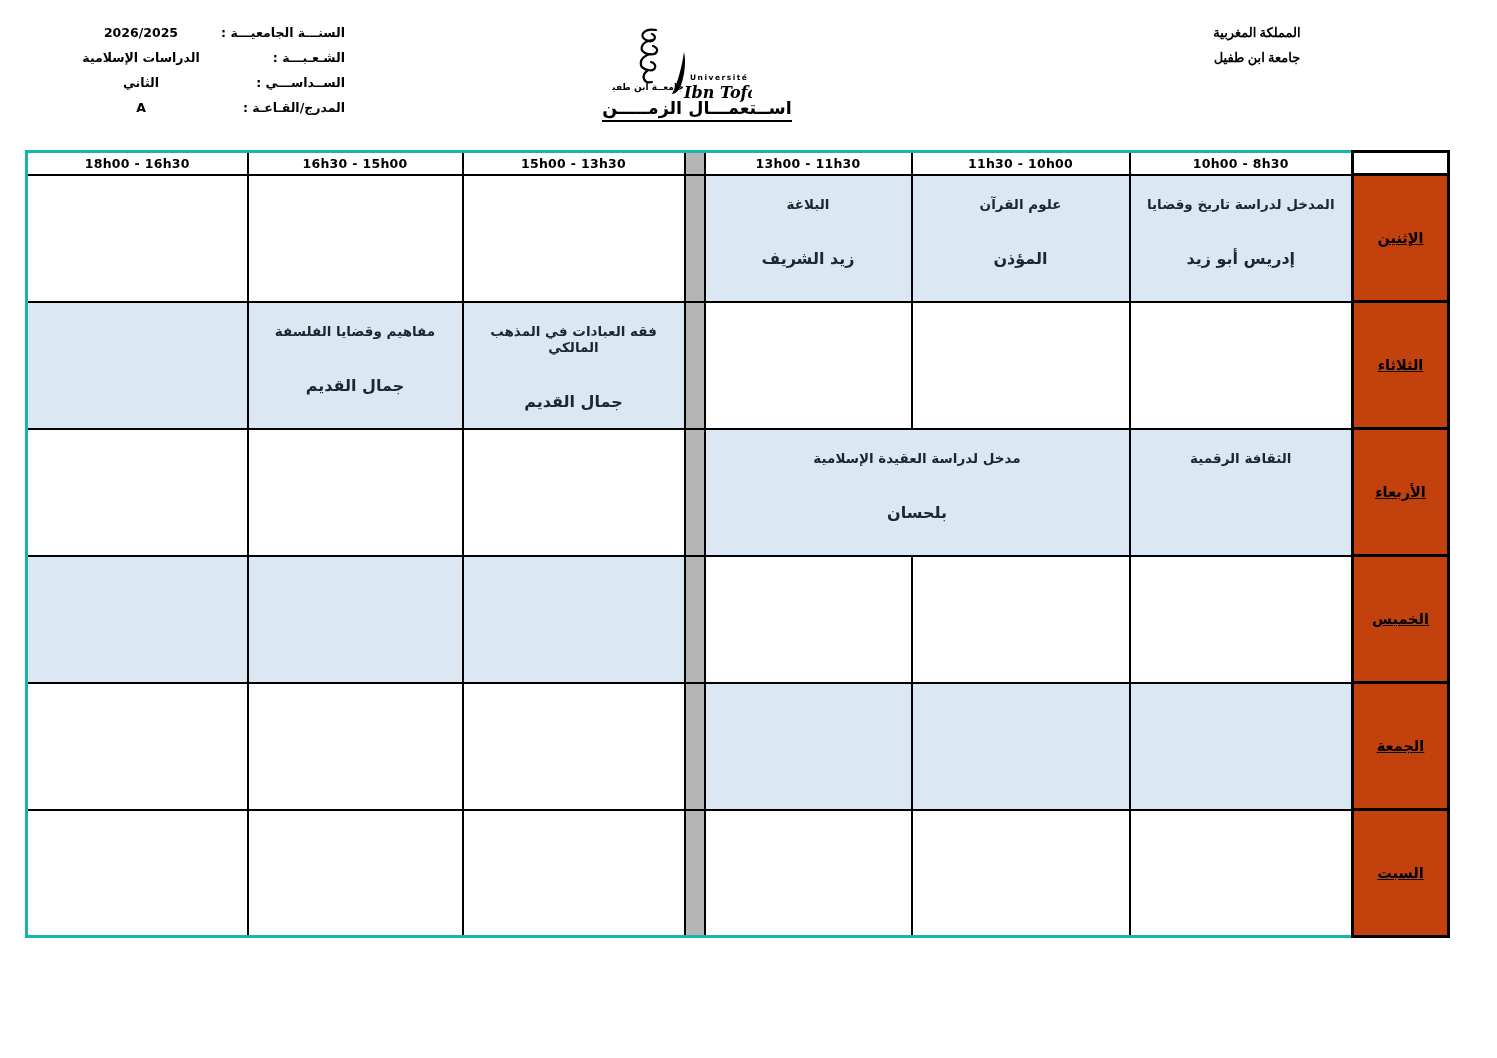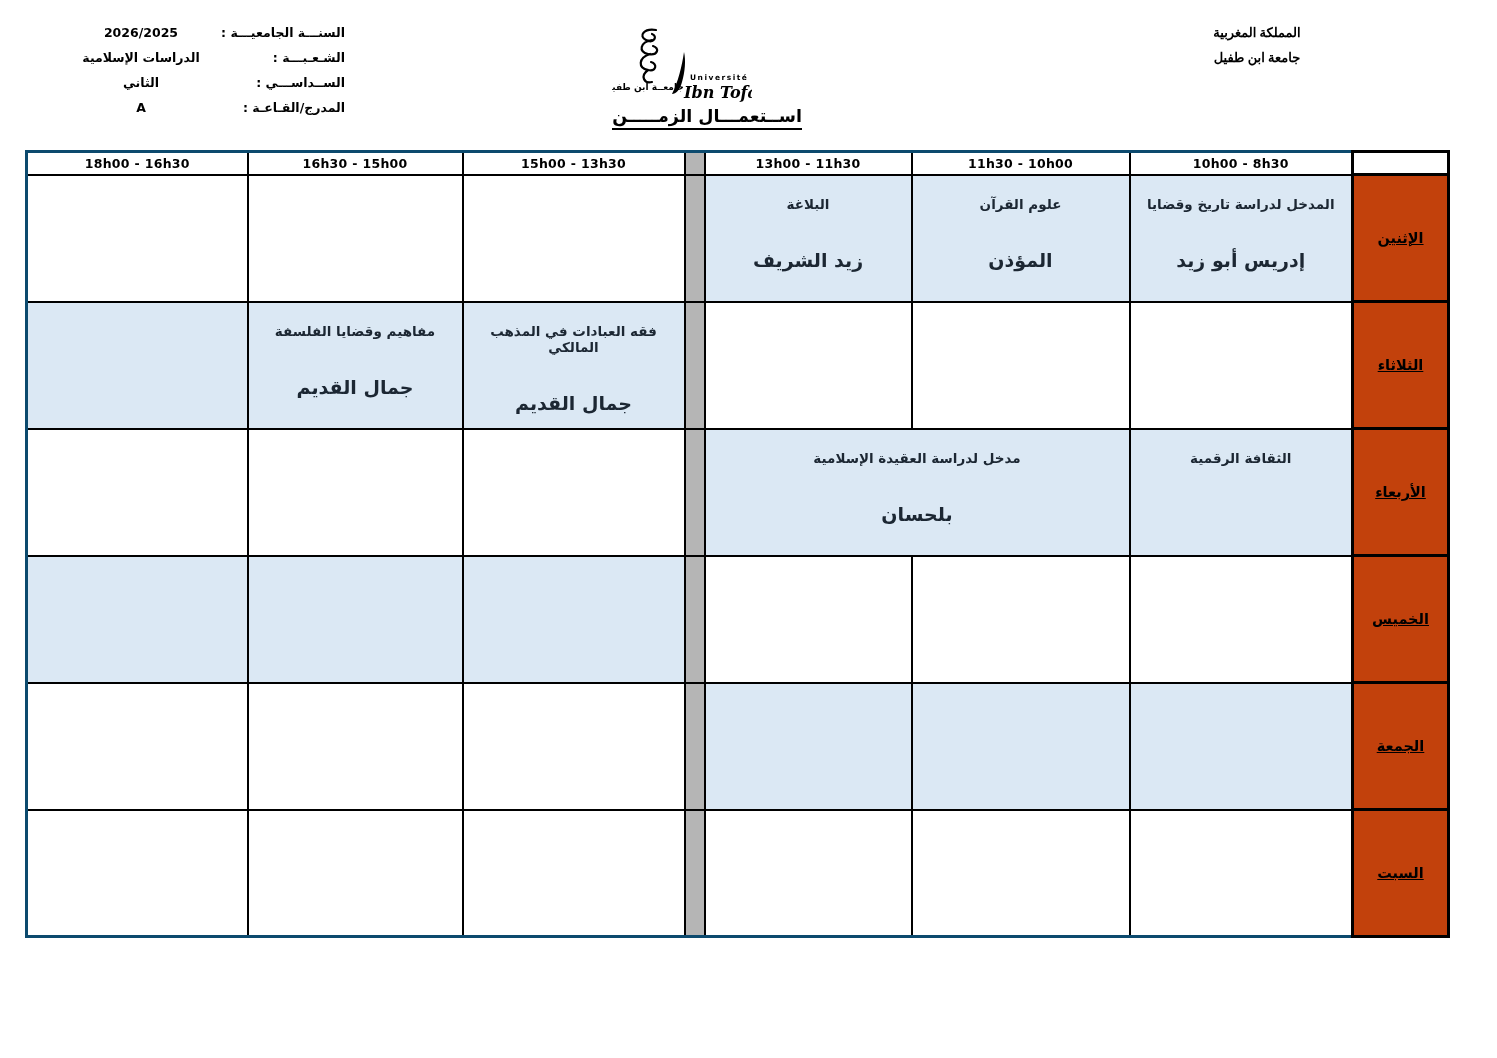--- a/index.html
+++ b/index.html
@@ -21,42 +21,42 @@
   .info-row { display:flex; align-items:center; height:25px; }
   .info-label { width:118px; text-align:right; white-space:nowrap; }
   .info-value { flex:1; text-align:center; }
 
   
   .logo { position:absolute; top:24px; left:612px; width:140px; height:88px; }
   .logo svg { display:block; }
 
   
   .doc-title {
-    position:absolute; top:106px; left:592px; width:210px; text-align:right;
+    position:absolute; top:98px; left:592px; width:210px; text-align:center;
     direction:rtl; font-size:17.5px;
   }
   .doc-title span {
     display:inline-block; border-bottom:2.5px solid #000; padding-bottom:2px;
   }
 
   
   .tbl-wrap { position:absolute; top:150px; left:25px; }
-  table { border-collapse:collapse; table-layout:fixed; width:1422px; border:3px solid #0c4a6e; }
+  table { border-collapse:collapse; table-layout:fixed; width:1422px; border:3px solid #14b8a6; }
   th, td { border:2px solid #000; overflow:hidden; }
   tr.time-row { height:23px; }
   tr.day-row { height:127px; }
   th.time {
     font-size:12.5px; font-weight:bold; text-align:center; vertical-align:middle;
     background:#ffffff; letter-spacing:0.3px;
   }
   td.sep, th.sep { background:#b5b5b5; padding:0; }
   td.slot { vertical-align:top; text-align:center; direction:rtl; background:#ffffff; }
   td.blue { background:#dbe8f4; }
   .course { margin-top:20px; font-size:13.5px; color:#1c2733; }
-  .prof   { margin-top:37px; font-size:19px; color:#1c2733; }
+  .prof   { margin-top:37px; font-size:16px; color:#1c2733; }
   td.day {
     text-align:center; vertical-align:middle; direction:rtl;
     font-size:14.5px; background:#c2410c; border-width:3px;text-decoration:underline;
   }
   th.day-h { background:#ffffff; border-width:3px; }
 </style>
 </head>
 <body>
 
 <div class="page">

